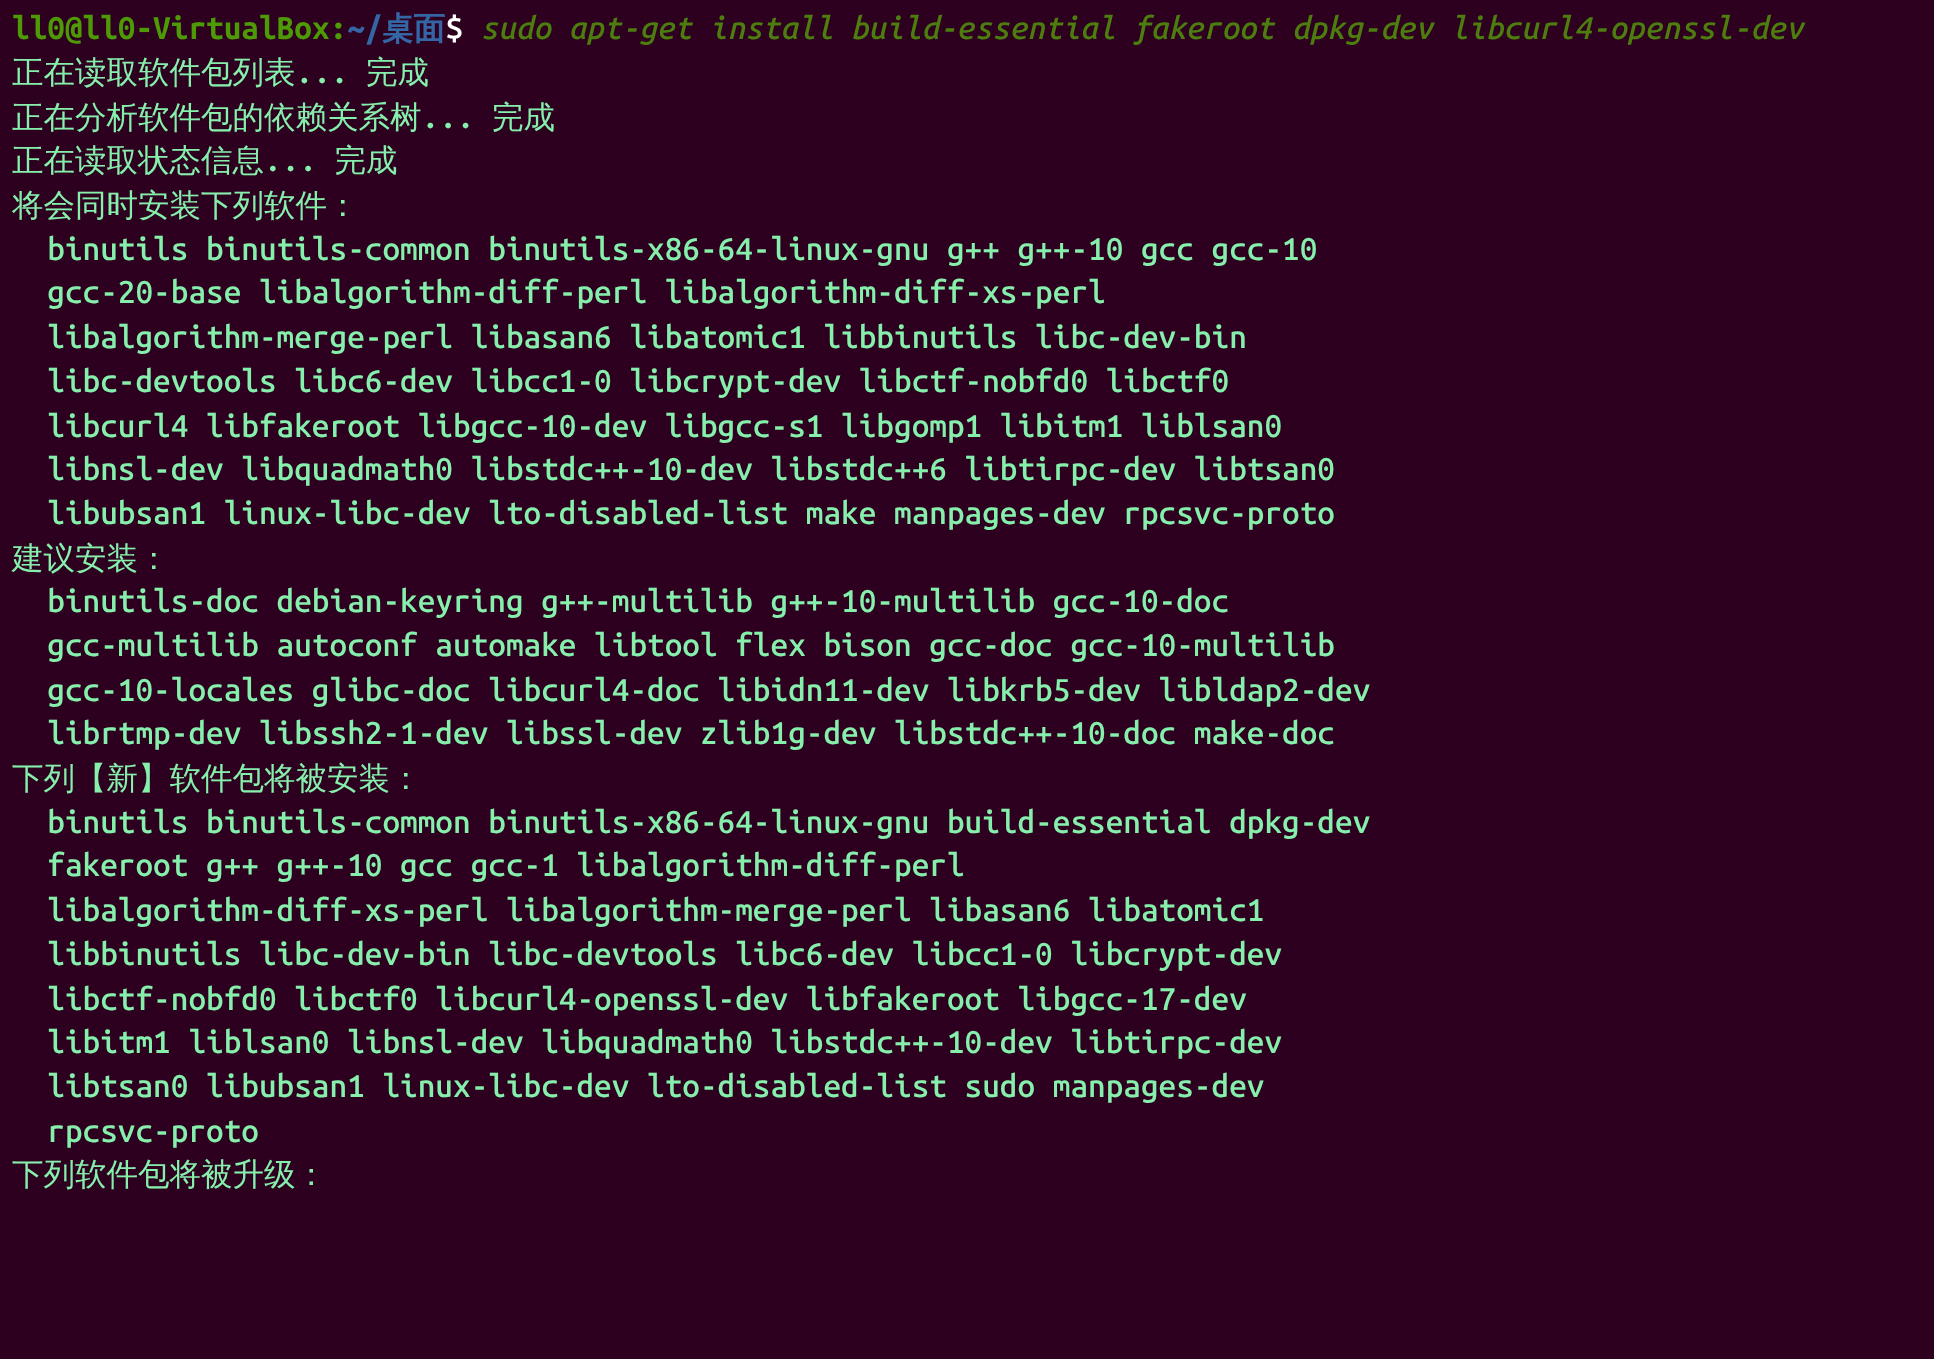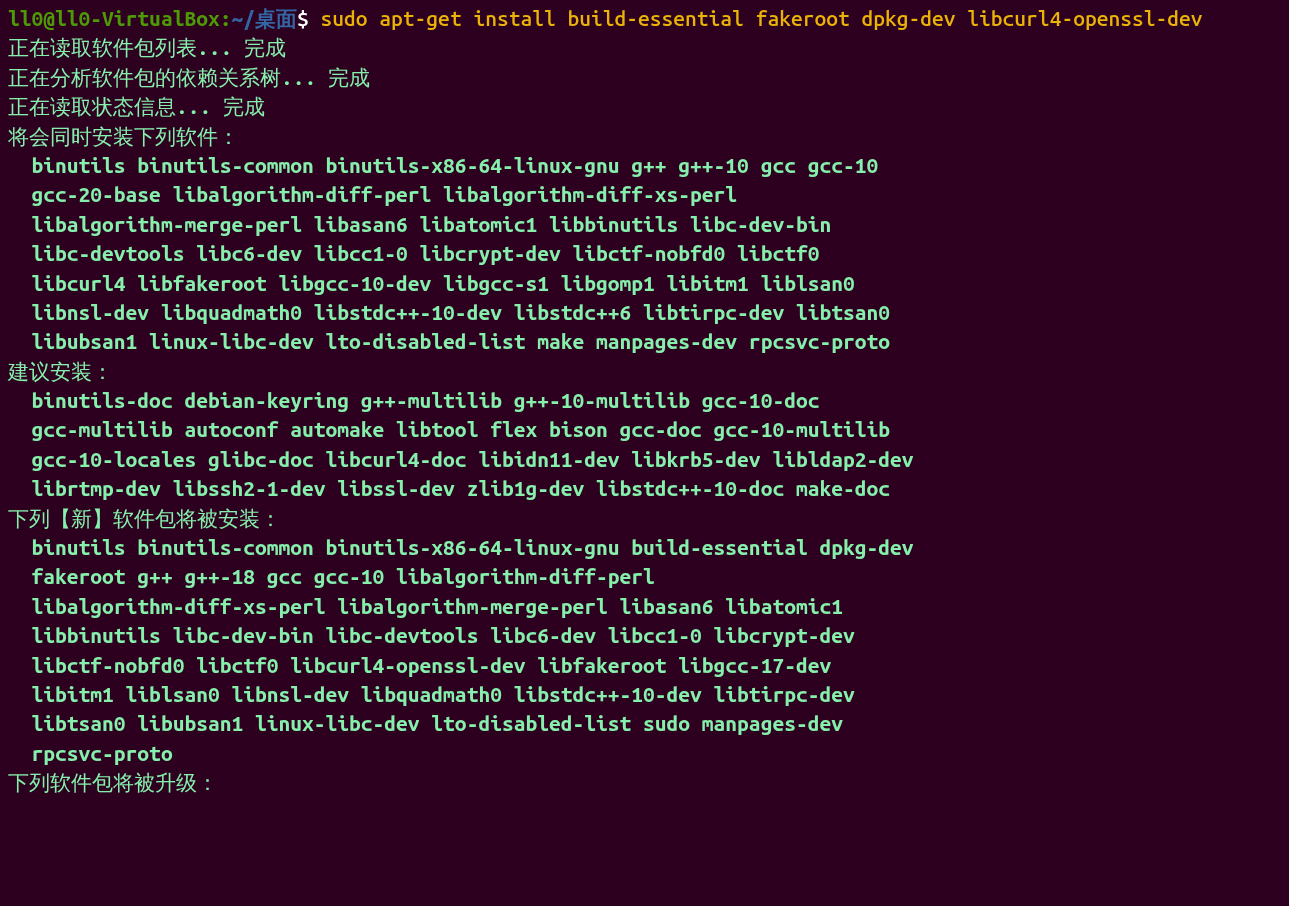--- a/index.html
+++ b/index.html
@@ -26,30 +26,30 @@
     }
     .prompt-path {
       color: #3465a4;
       font-weight: bold;
       margin-top: 44px;
     }
     .prompt-dollar {
       color: #ffffff;
     }
     .command-text {
-      color: #eab308;
+      color: #4d7c0f;
+      font-style: italic;
     }
     .output-line {
       color: #86efac;
       white-space: pre-wrap;
       word-break: break-all;
     }
     .indent {
       padding-left: 2ch;
-      font-weight: bold;
     }
     pre {
       font-family: inherit;
       white-space: pre-wrap;
       word-break: break-all;
     }
   </style>
 </head>
 <body>
 
@@ -65,20 +65,20 @@
 <span class="output-line indent">libcurl4 libfakeroot libgcc-10-dev libgcc-s1 libgomp1 libitm1 liblsan0</span>
 <span class="output-line indent">libnsl-dev libquadmath0 libstdc++-10-dev libstdc++6 libtirpc-dev libtsan0</span>
 <span class="output-line indent">libubsan1 linux-libc-dev lto-disabled-list make manpages-dev rpcsvc-proto</span>
 <span class="output-line">建议安装：</span>
 <span class="output-line indent">binutils-doc debian-keyring g++-multilib g++-10-multilib gcc-10-doc</span>
 <span class="output-line indent">gcc-multilib autoconf automake libtool flex bison gcc-doc gcc-10-multilib</span>
 <span class="output-line indent">gcc-10-locales glibc-doc libcurl4-doc libidn11-dev libkrb5-dev libldap2-dev</span>
 <span class="output-line indent">librtmp-dev libssh2-1-dev libssl-dev zlib1g-dev libstdc++-10-doc make-doc</span>
 <span class="output-line">下列【新】软件包将被安装：</span>
 <span class="output-line indent">binutils binutils-common binutils-x86-64-linux-gnu build-essential dpkg-dev</span>
-<span class="output-line indent">fakeroot g++ g++-18 gcc gcc-10 libalgorithm-diff-perl</span>
+<span class="output-line indent">fakeroot g++ g++-10 gcc gcc-1 libalgorithm-diff-perl</span>
 <span class="output-line indent">libalgorithm-diff-xs-perl libalgorithm-merge-perl libasan6 libatomic1</span>
 <span class="output-line indent">libbinutils libc-dev-bin libc-devtools libc6-dev libcc1-0 libcrypt-dev</span>
 <span class="output-line indent">libctf-nobfd0 libctf0 libcurl4-openssl-dev libfakeroot libgcc-17-dev</span>
 <span class="output-line indent">libitm1 liblsan0 libnsl-dev libquadmath0 libstdc++-10-dev libtirpc-dev</span>
 <span class="output-line indent">libtsan0 libubsan1 linux-libc-dev lto-disabled-list sudo manpages-dev</span>
 <span class="output-line indent">rpcsvc-proto</span>
 <span class="output-line">下列软件包将被升级：</span></pre>
 
 </body></html>

